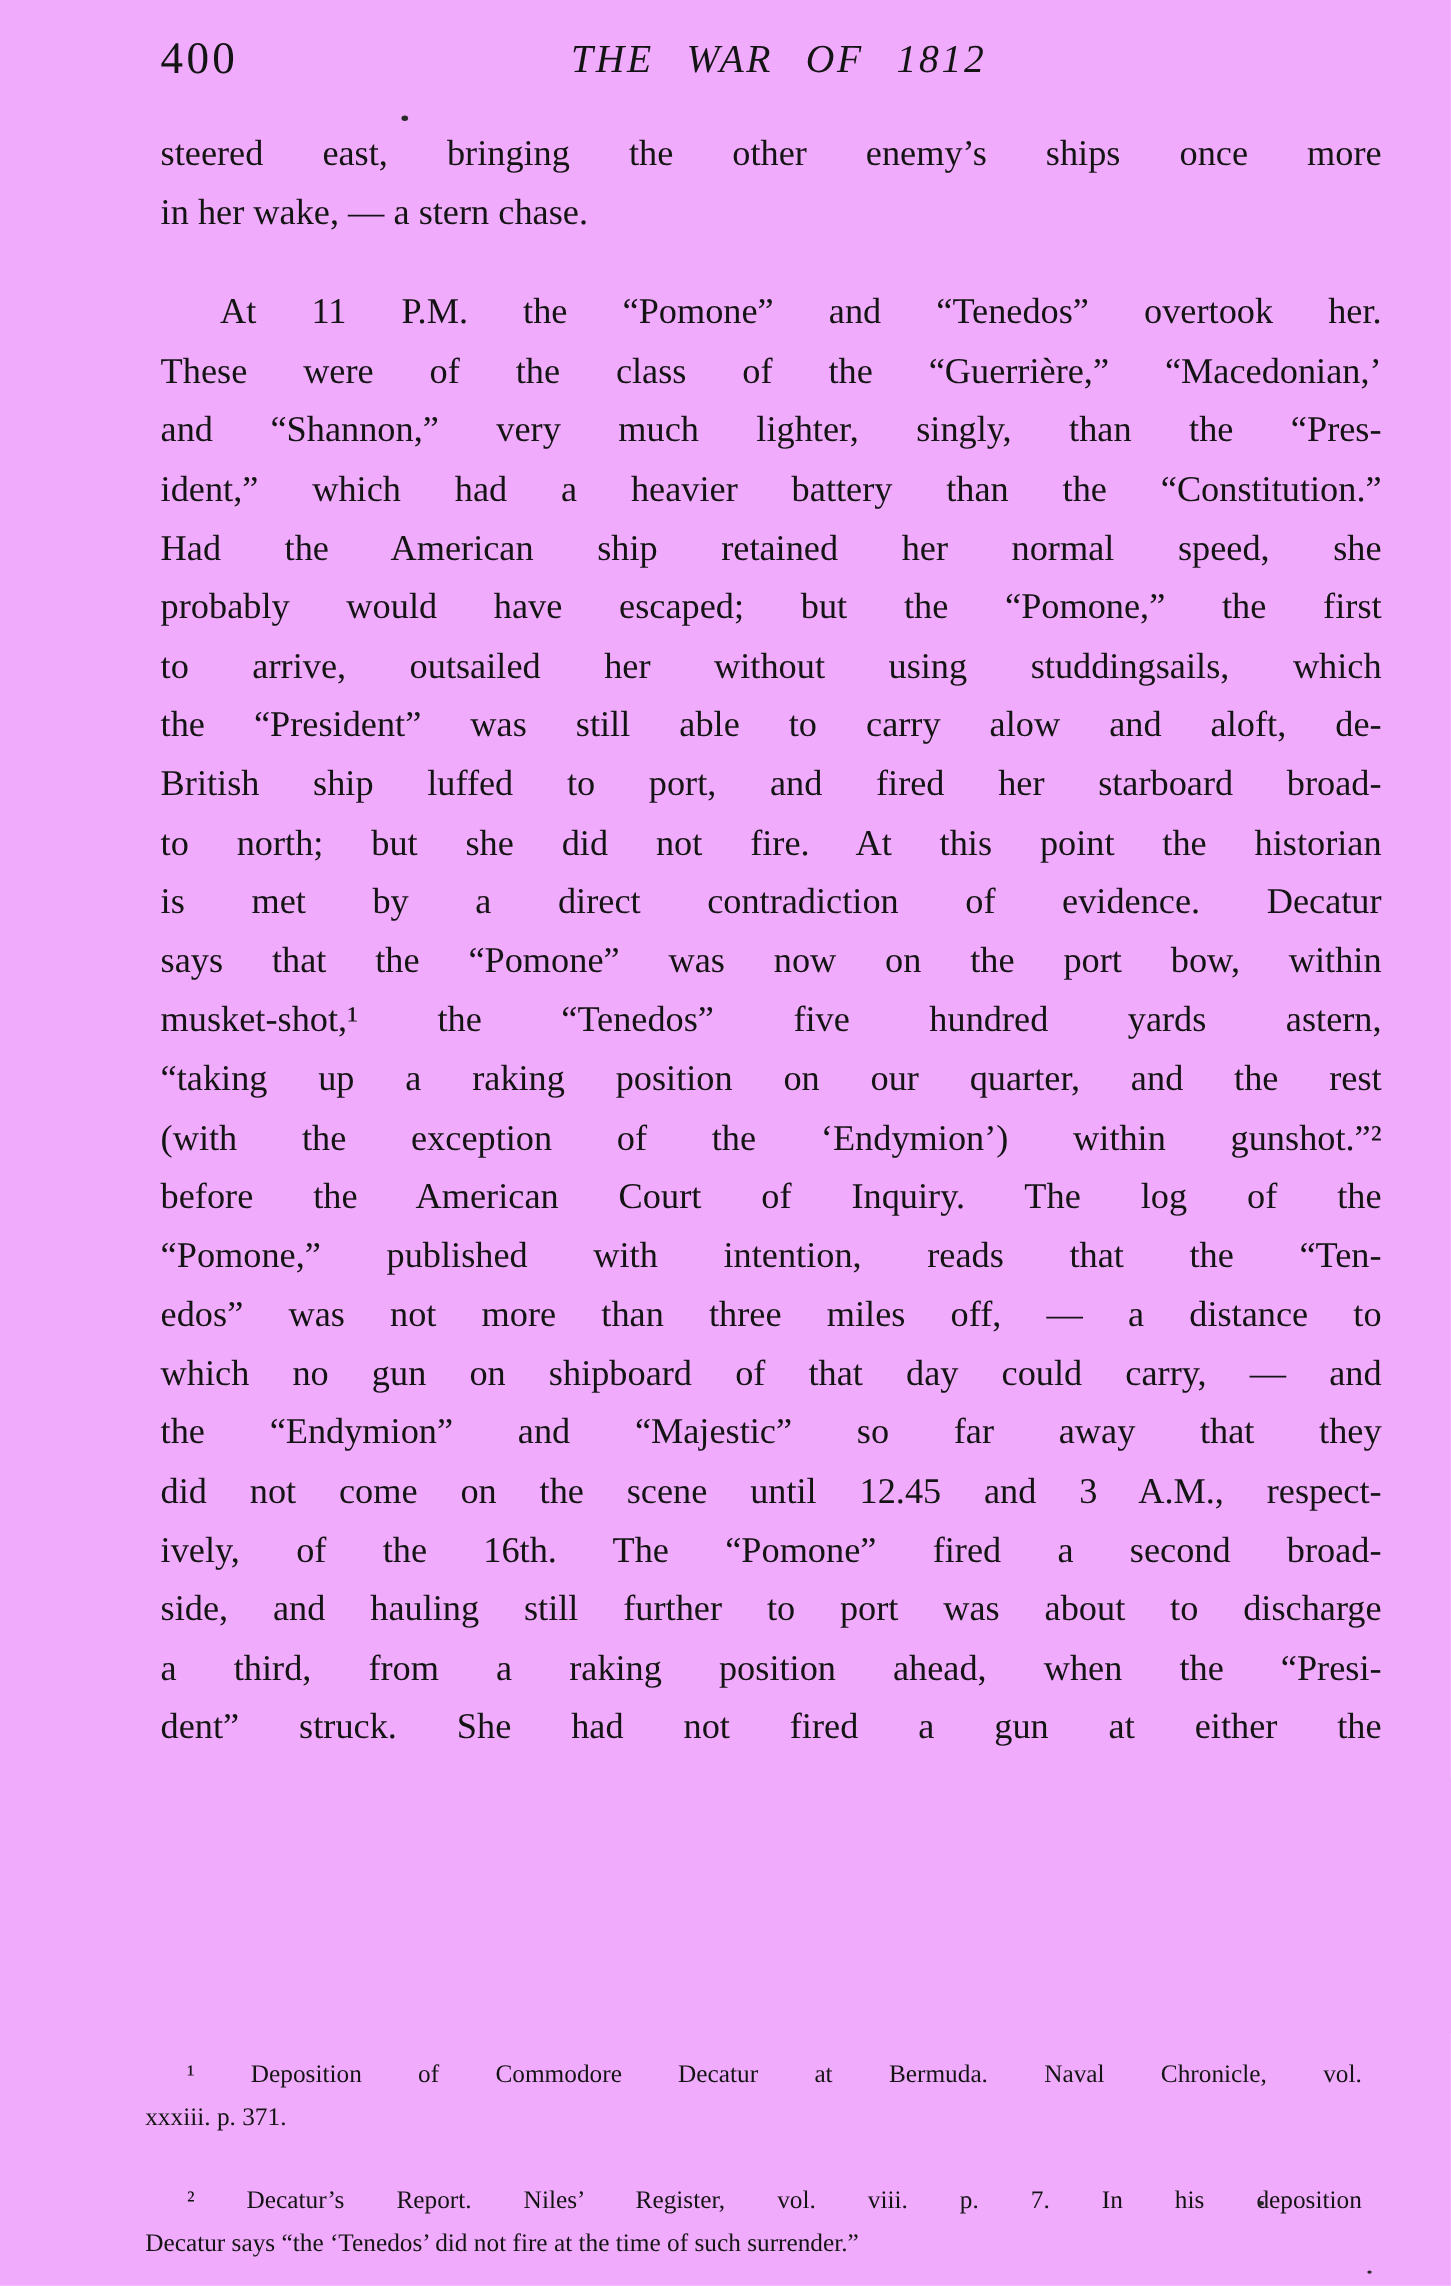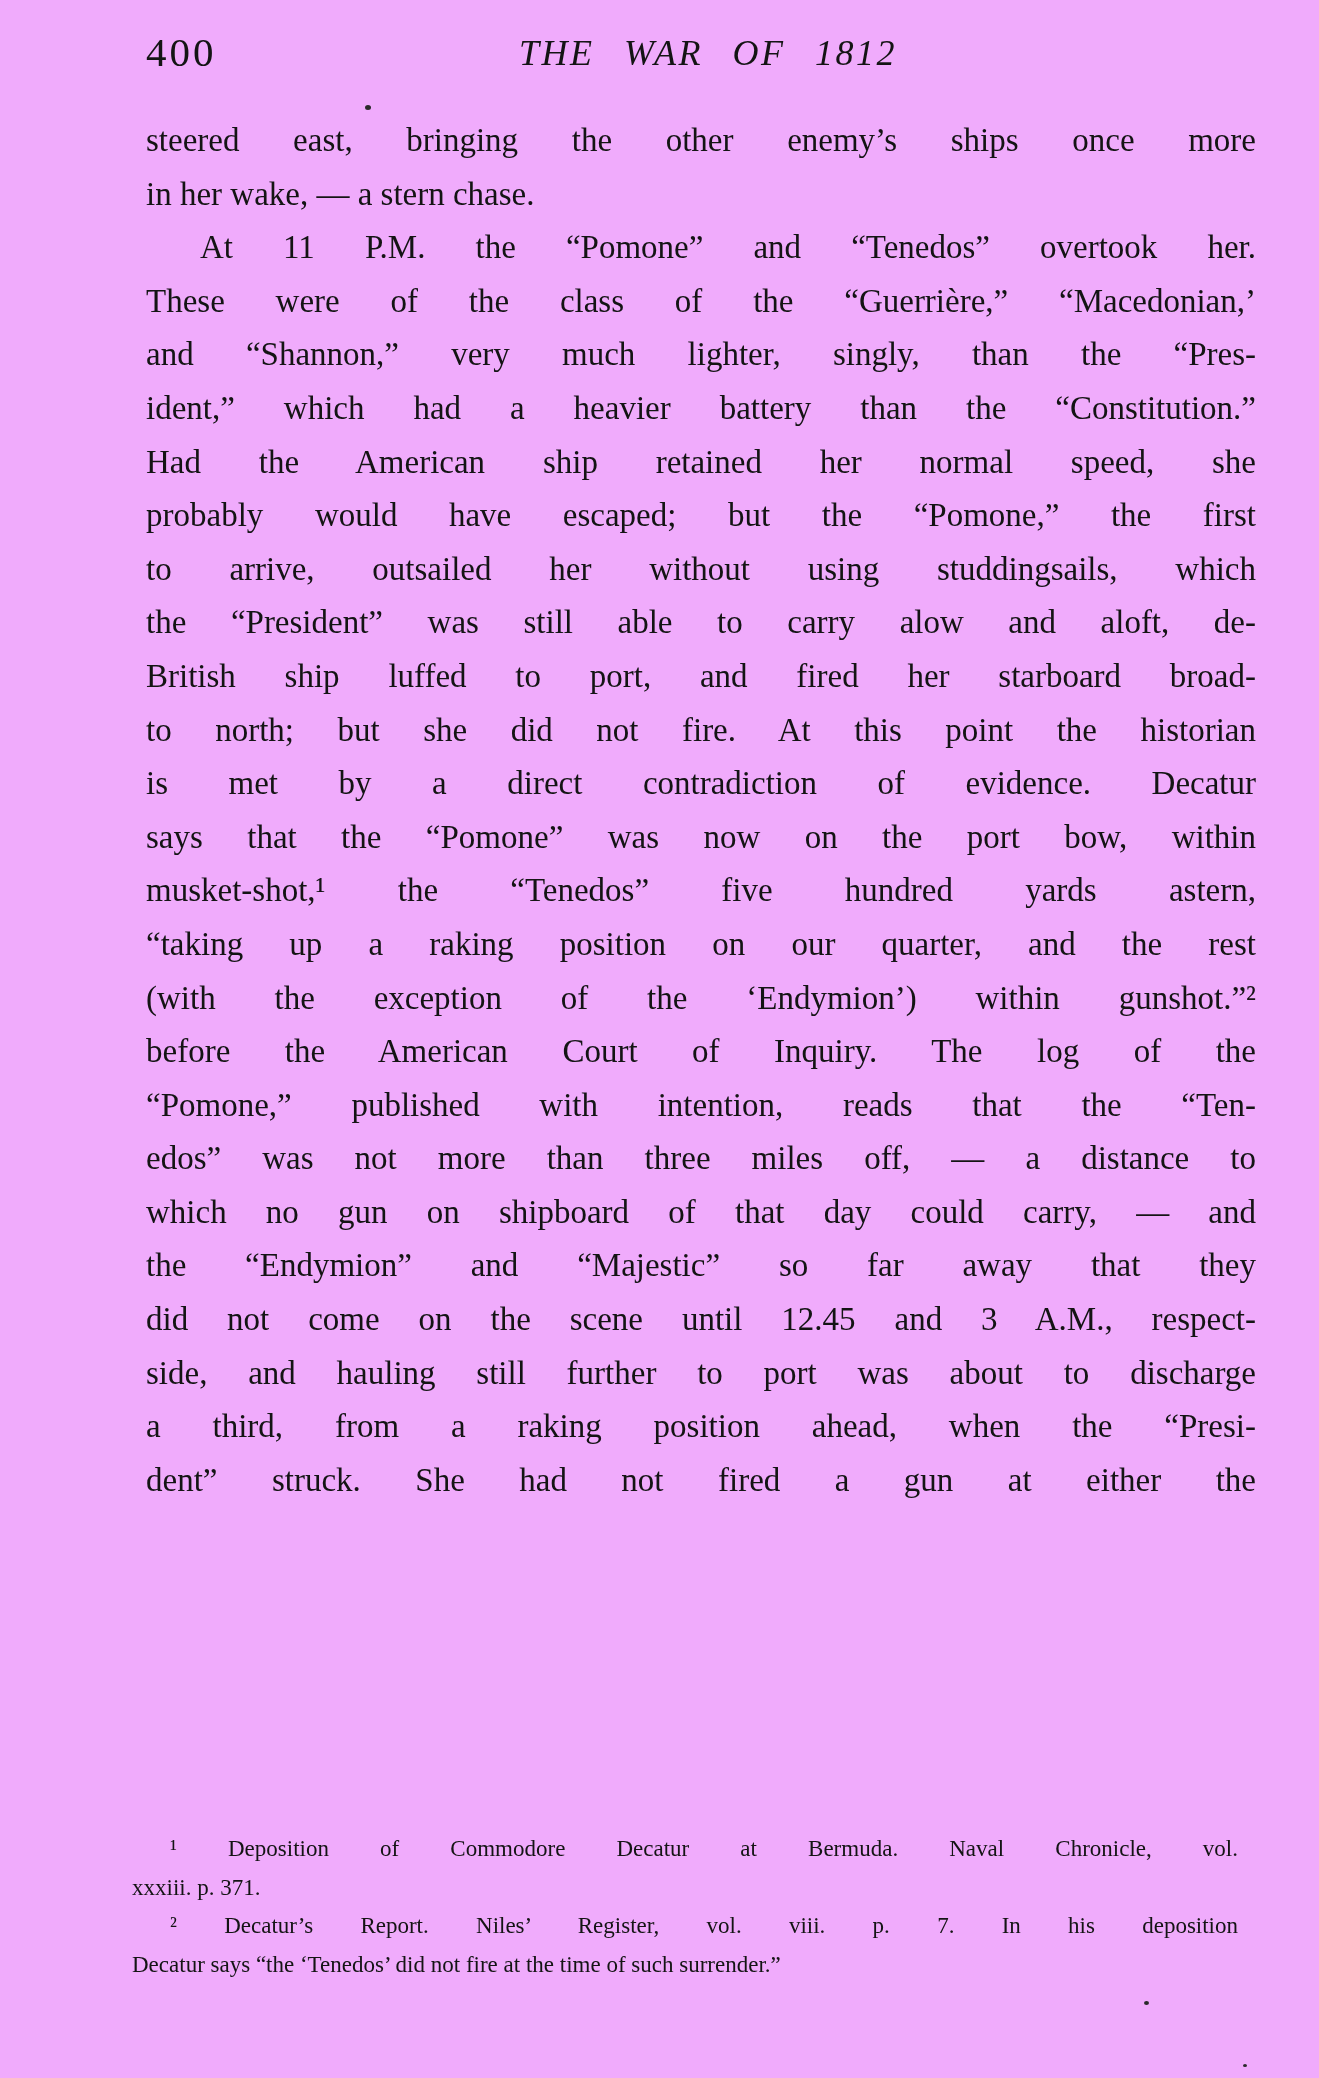--- a/index.html
+++ b/index.html
@@ -57,20 +57,21 @@
   }
   .line {
     text-align: justify;
     white-space: normal;
   }
   .line.just {
     text-align-last: justify;
   }
   .line.indent {
     padding-left: 54px;
+    margin-top: 37px;
   }
   .footnotes .line.indent {
     padding-left: 38px;
   }
   .speck {
     position: absolute;
     background: #2a2a2a;
     border-radius: 50%;
   }
   .speck.s1 { left: 365px; top: 105px; width: 6px; height: 5px; }
@@ -104,20 +105,21 @@
       <div class="line just">says that the “Pomone” was now on the port bow, within</div>
       <div class="line just">musket-shot,¹ the “Tenedos” five hundred yards astern,</div>
       <div class="line just">“taking up a raking position on our quarter, and the rest</div>
       <div class="line just">(with the exception of the ‘Endymion’) within gunshot.”²</div>
       <div class="line just">before the American Court of Inquiry. The log of the</div>
       <div class="line just">“Pomone,” published with intention, reads that the “Ten-</div>
       <div class="line just">edos” was not more than three miles off, — a distance to</div>
       <div class="line just">which no gun on shipboard of that day could carry, — and</div>
       <div class="line just">the “Endymion” and “Majestic” so far away that they</div>
       <div class="line just">did not come on the scene until 12.45 and 3 A.M., respect-</div>
+      <div class="line just">ively, of the 16th. The “Pomone” fired a second broad-</div>
       <div class="line just">side, and hauling still further to port was about to discharge</div>
       <div class="line just">a third, from a raking position ahead, when the “Presi-</div>
       <div class="line just">dent” struck. She had not fired a gun at either the</div>
     </div>
 
   <div class="footnotes">
       <div class="line indent just">¹ Deposition of Commodore Decatur at Bermuda. Naval Chronicle, vol.</div>
       <div class="line">xxxiii. p. 371.</div>
       <div class="line indent just">² Decatur’s Report. Niles’ Register, vol. viii. p. 7. In his deposition</div>
       <div class="line">Decatur says “the ‘Tenedos’ did not fire at the time of such surrender.”</div>

